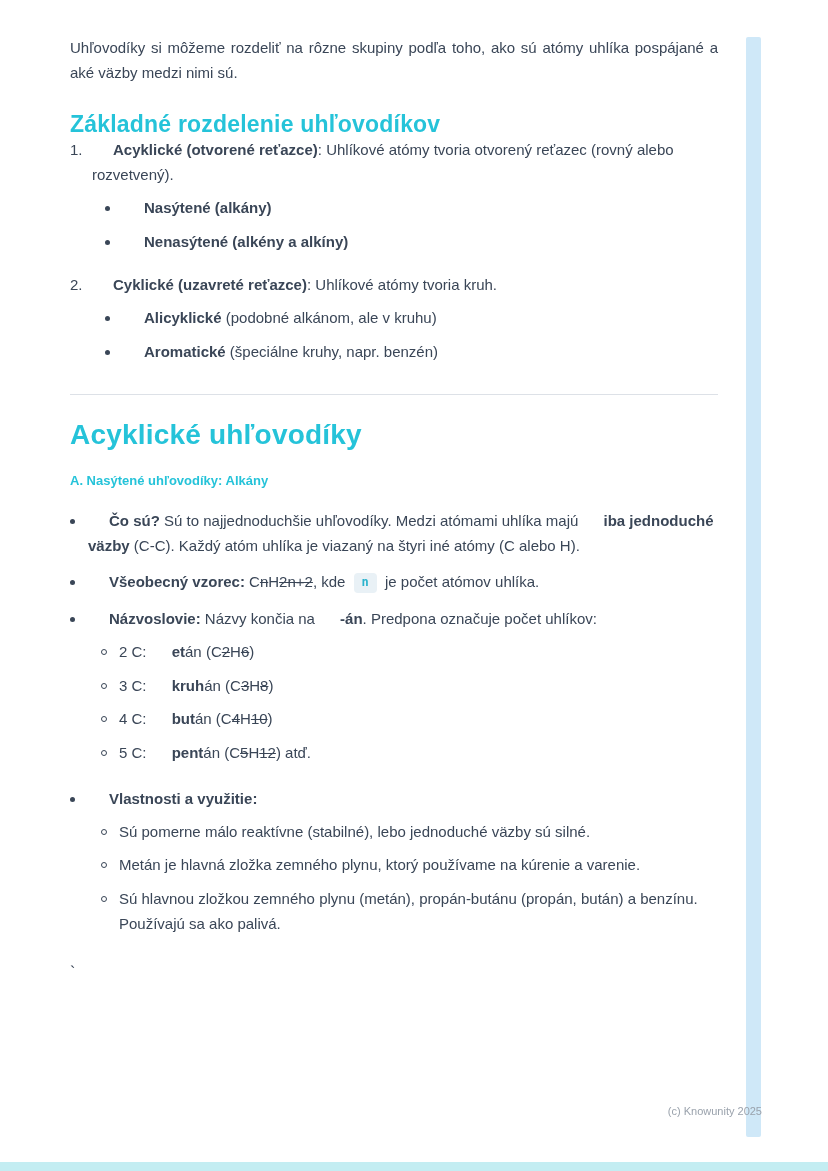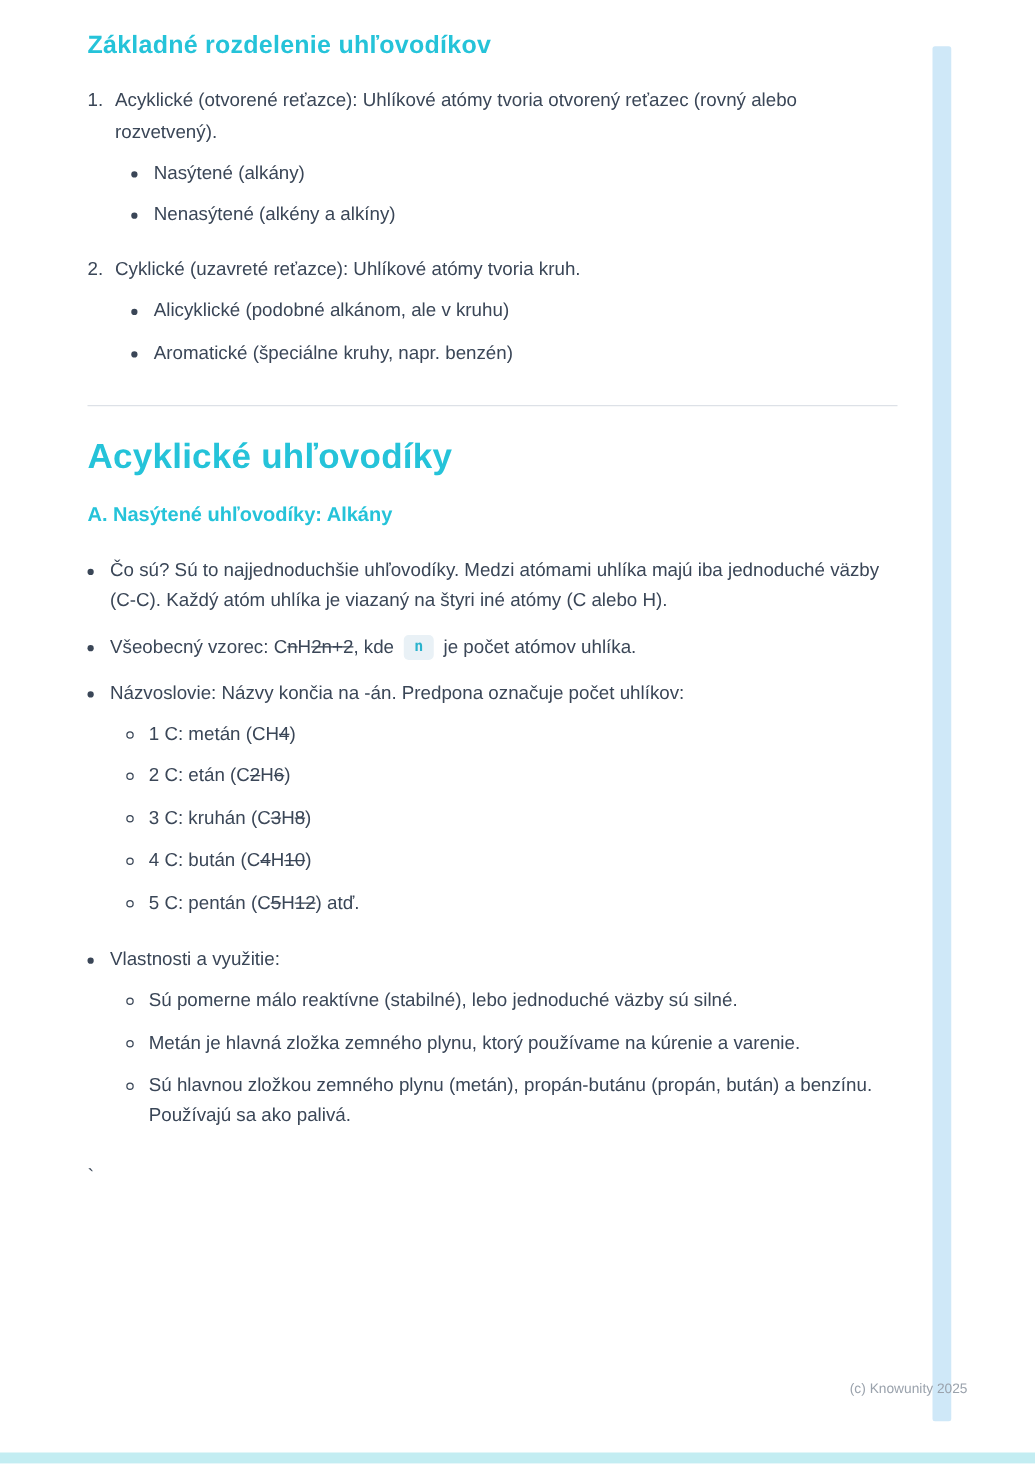--- a/index.html
+++ b/index.html
@@ -3,59 +3,60 @@
 <meta charset="utf-8">
 <style>
   * { margin:0; padding:0; box-sizing:border-box; }
   html, body { background:#ffffff; }
   body { font-family:"Liberation Sans","DejaVu Sans",sans-serif; }
   .page { position:relative; width:828px; height:1171px; background:#ffffff; overflow:hidden; }
   .content { position:absolute; left:70px; top:0; width:648px; color:#3a4657; font-size:15px; line-height:1.65; }
 
   .intro { margin-top:36px; text-align:justify; }
 
-  h1.sec { color:#25c3d9; font-size:20px; line-height:1.25; font-weight:700; margin-top:24px; margin-bottom:20px; letter-spacing:.2px; }
+  h1.sec { color:#25c3d9; font-size:23px; line-height:1.25; font-weight:700; margin-top:24px; letter-spacing:.2px; }
   h1.sec2 { font-size:28px; margin-top:0; margin-bottom:18px; }
-  h2.subsec { color:#25c3d9; font-size:16px; font-weight:700; margin-top:14px; margin-bottom:18px; }
+  h2.subsec { color:#25c3d9; font-size:13px; font-weight:700; margin-top:14px; margin-bottom:18px; }
 
   .olist { margin-bottom:2px; }
   .oitem { display:flex; margin-bottom:10px; }
   .omark { flex:none; width:22px; }
   .obody { flex:1; }
   .olead { margin-bottom:6px; }
   .sublist { padding-left:13px; margin-top:8px; }
 
   .bitem { display:flex; margin-bottom:9px;justify-content:flex-end; }
   .bitem p { flex:1; }
   .dot { flex:none; width:5px; height:5px; border-radius:50%; background:#3a4657; margin:10px 13px 0 0; }
   .circle { flex:none; width:6px; height:6px; border-radius:50%; border:1.5px solid #3a4657; margin:9px 12px 0 0; }
 
   .divider { border:none; border-top:1px solid #dde1e7; margin:20px 0 22px 0; }
 
   .tbitem { display:flex; margin-bottom:12px; }
   .tbody { flex:1; }
   .tbody > .sublist { margin-top:8px; }
 
   .seg-n { font-weight:400; }
-  .seg-b { font-weight:400; }
+  .seg-b { font-weight:700;margin-left:21px; }
   .seg-s { text-decoration:line-through; }
   .seg-c { display:inline-block; background:#e9f1f6; color:#2ab3cd; font-family:"DejaVu Sans Mono","Liberation Mono",monospace; font-weight:700; font-size:12px; line-height:1.3; padding:2px 8px; border-radius:4px; margin:0 4px; vertical-align:1px; }
 
   .stray { margin-top:14px; font-size:16px; }
 
-  .footer { position:absolute; right:54px; bottom:54px; font-size:11px; color:#9aa2ac; z-index:2; }
+  .footer { position:absolute; right:66px; bottom:54px; font-size:11px; color:#9aa2ac; z-index:2; }
   .strip-right { position:absolute; top:37px; right:67px; width:15px; height:1100px; background:#cfe8f8; border-radius:2px; z-index:1; }
   .strip-bottom { position:absolute; left:0; right:0; bottom:0; height:9px; background:#c3edf2; }
 </style>
 </head>
 <body>
 
 <div class="page">
   <div class="content">
 
+    <p class="intro">Uhľovodíky si môžeme rozdeliť na rôzne skupiny podľa toho, ako sú atómy uhlíka pospájané a aké väzby medzi nimi sú.</p>
 
     <h1 class="sec">Základné rozdelenie uhľovodíkov</h1>
 
     <div class="olist">
 
       <div class="oitem">
         <span class="omark">1.</span>
         <div class="obody">
           <p class="olead"><span class="seg-b">Acyklické (otvorené reťazce)</span><span class="seg-n">: Uhlíkové atómy tvoria otvorený reťazec (rovný alebo rozvetvený).</span></p>
           <div class="sublist">
@@ -111,24 +112,20 @@
         </div>
       </div>
 
       <div class="tbitem">
         <span class="dot"></span>
         <div class="tbody">
           <p><span class="seg-b">Názvoslovie:</span><span class="seg-n"> Názvy končia na </span><span class="seg-b">-án</span><span class="seg-n">. Predpona označuje počet uhlíkov:</span></p>
           <div class="sublist">
             <div class="bitem">
               <span class="circle"></span>
-              <p><span class="seg-n">1 C: </span><span class="seg-b">met</span><span class="seg-n">án (CH</span><span class="seg-s">4</span><span class="seg-n">)</span></p>
-            </div>
-            <div class="bitem">
-              <span class="circle"></span>
               <p><span class="seg-n">2 C: </span><span class="seg-b">et</span><span class="seg-n">án (C</span><span class="seg-s">2</span><span class="seg-n">H</span><span class="seg-s">6</span><span class="seg-n">)</span></p>
             </div>
             <div class="bitem">
               <span class="circle"></span>
               <p><span class="seg-n">3 C: </span><span class="seg-b">kruh</span><span class="seg-n">án (C</span><span class="seg-s">3</span><span class="seg-n">H</span><span class="seg-s">8</span><span class="seg-n">)</span></p>
             </div>
             <div class="bitem">
               <span class="circle"></span>
               <p><span class="seg-n">4 C: </span><span class="seg-b">but</span><span class="seg-n">án (C</span><span class="seg-s">4</span><span class="seg-n">H</span><span class="seg-s">10</span><span class="seg-n">)</span></p>
             </div>

